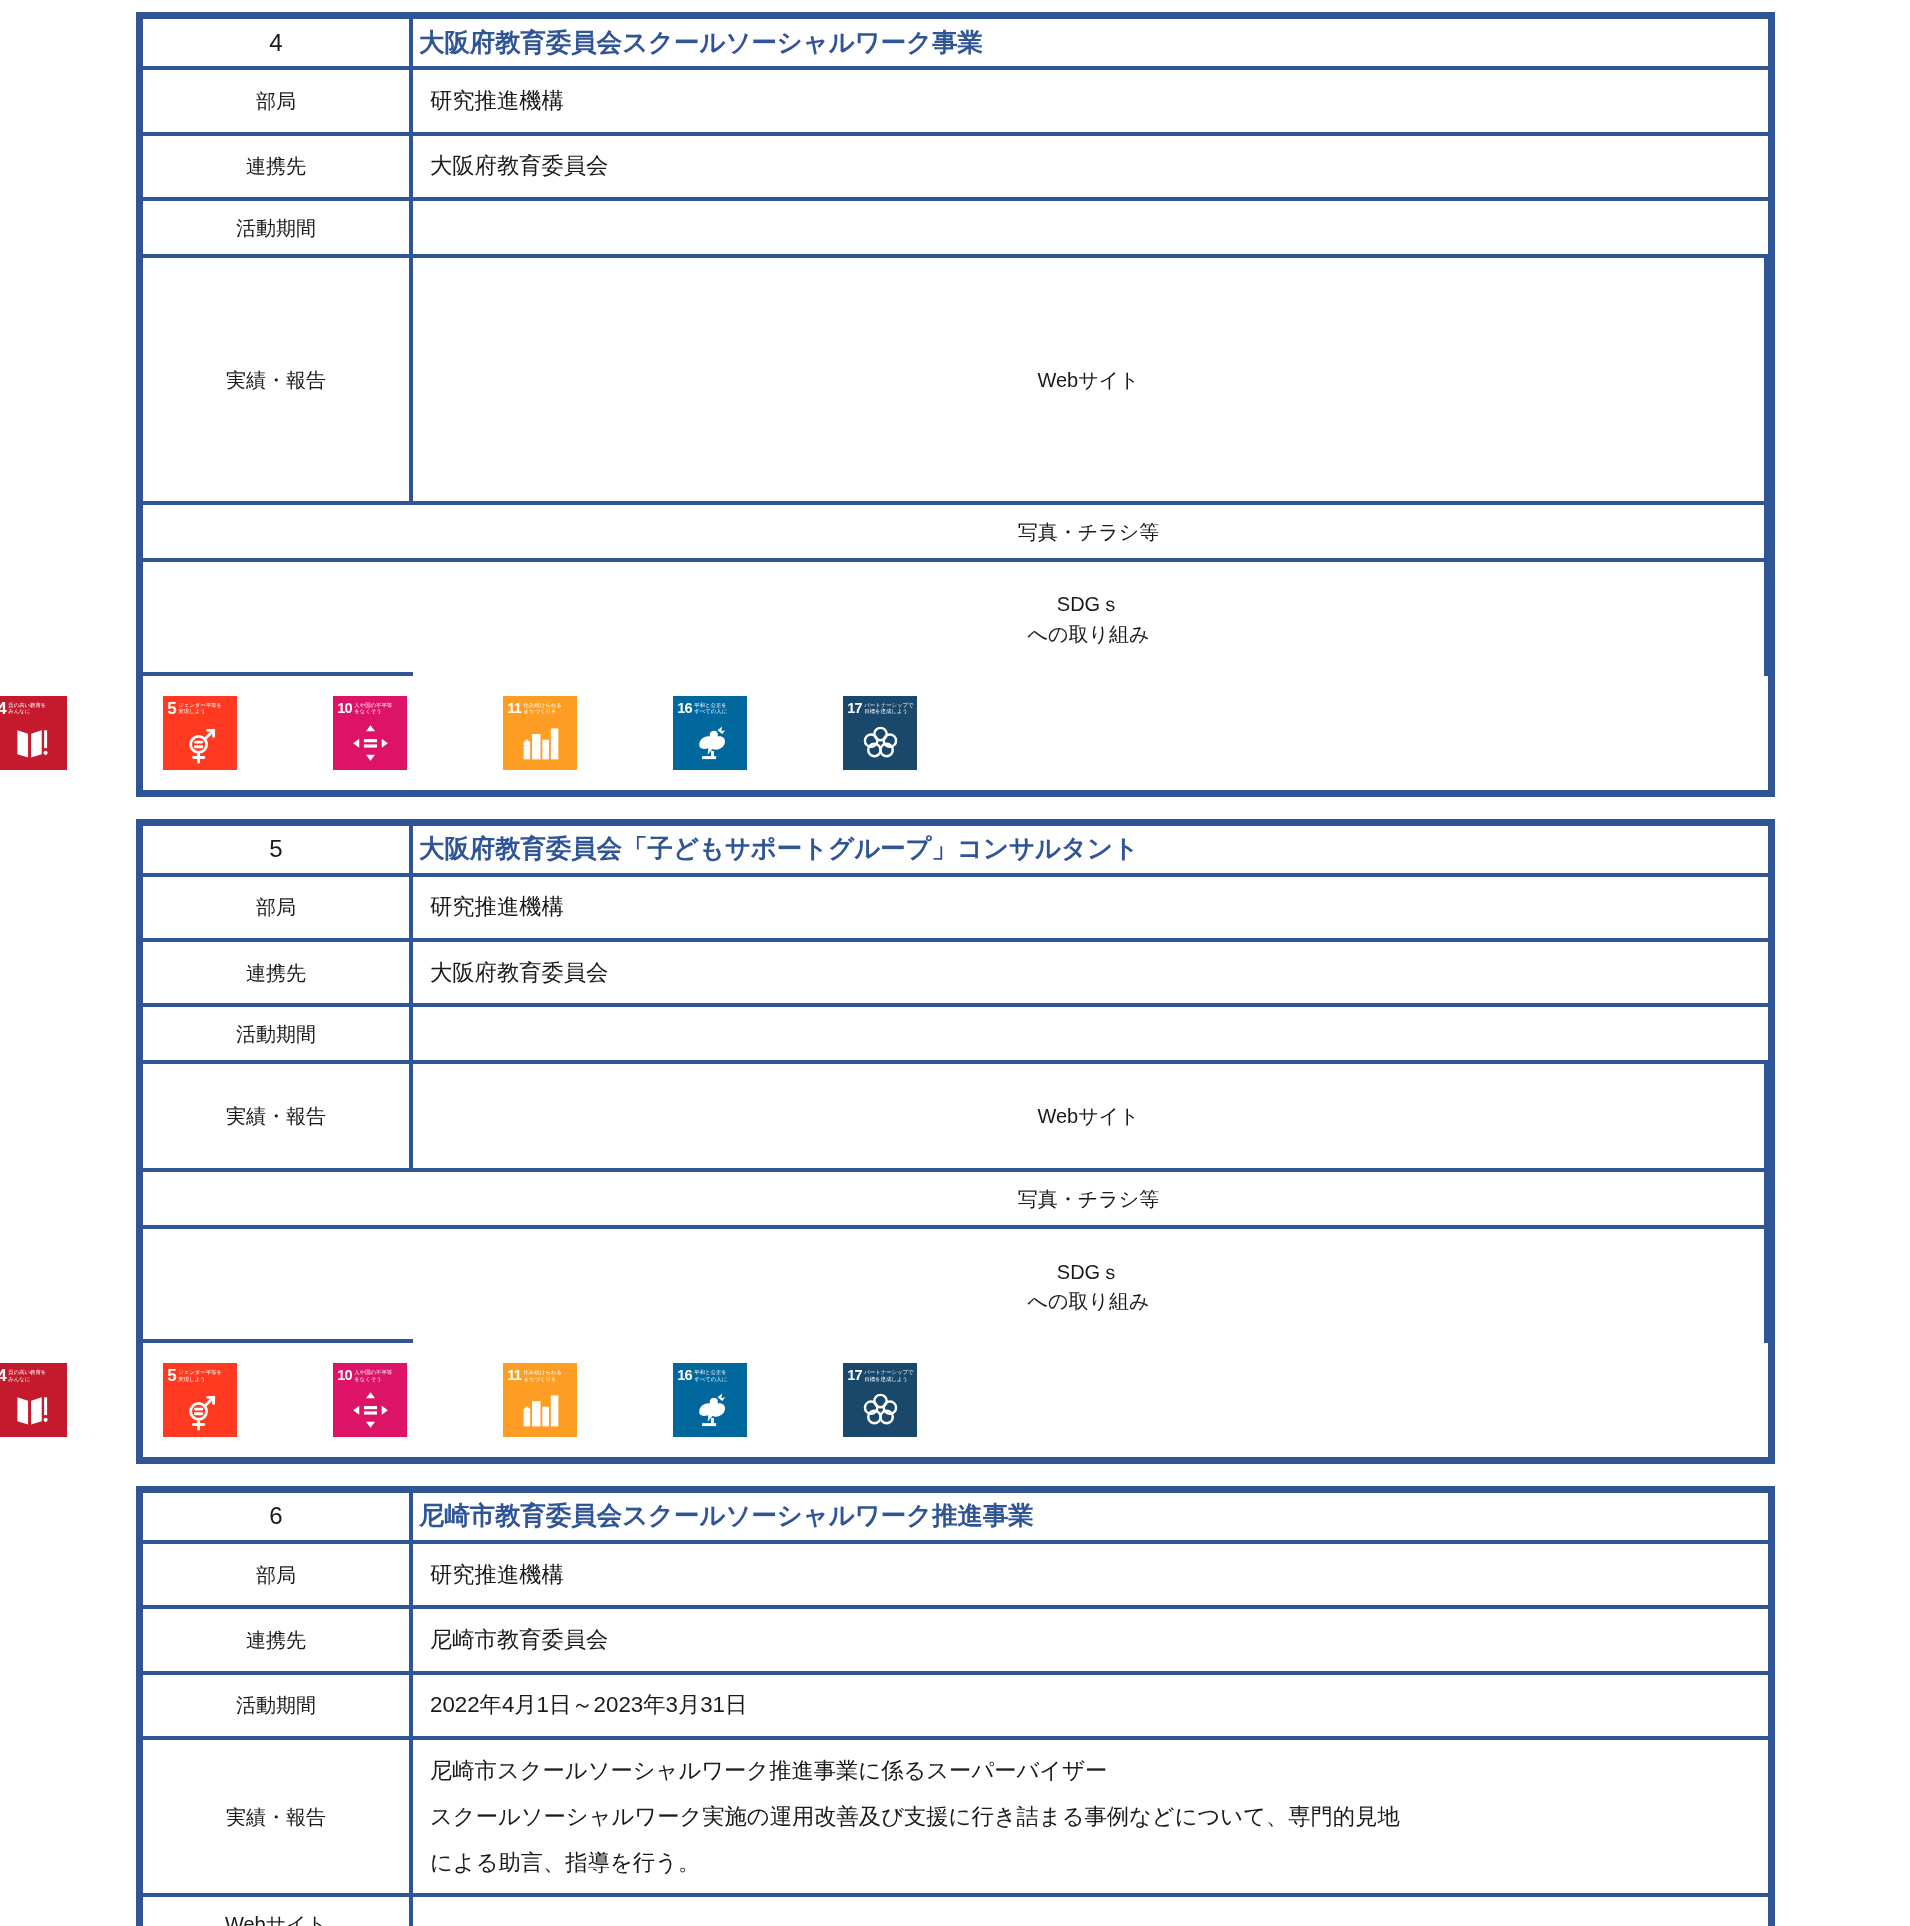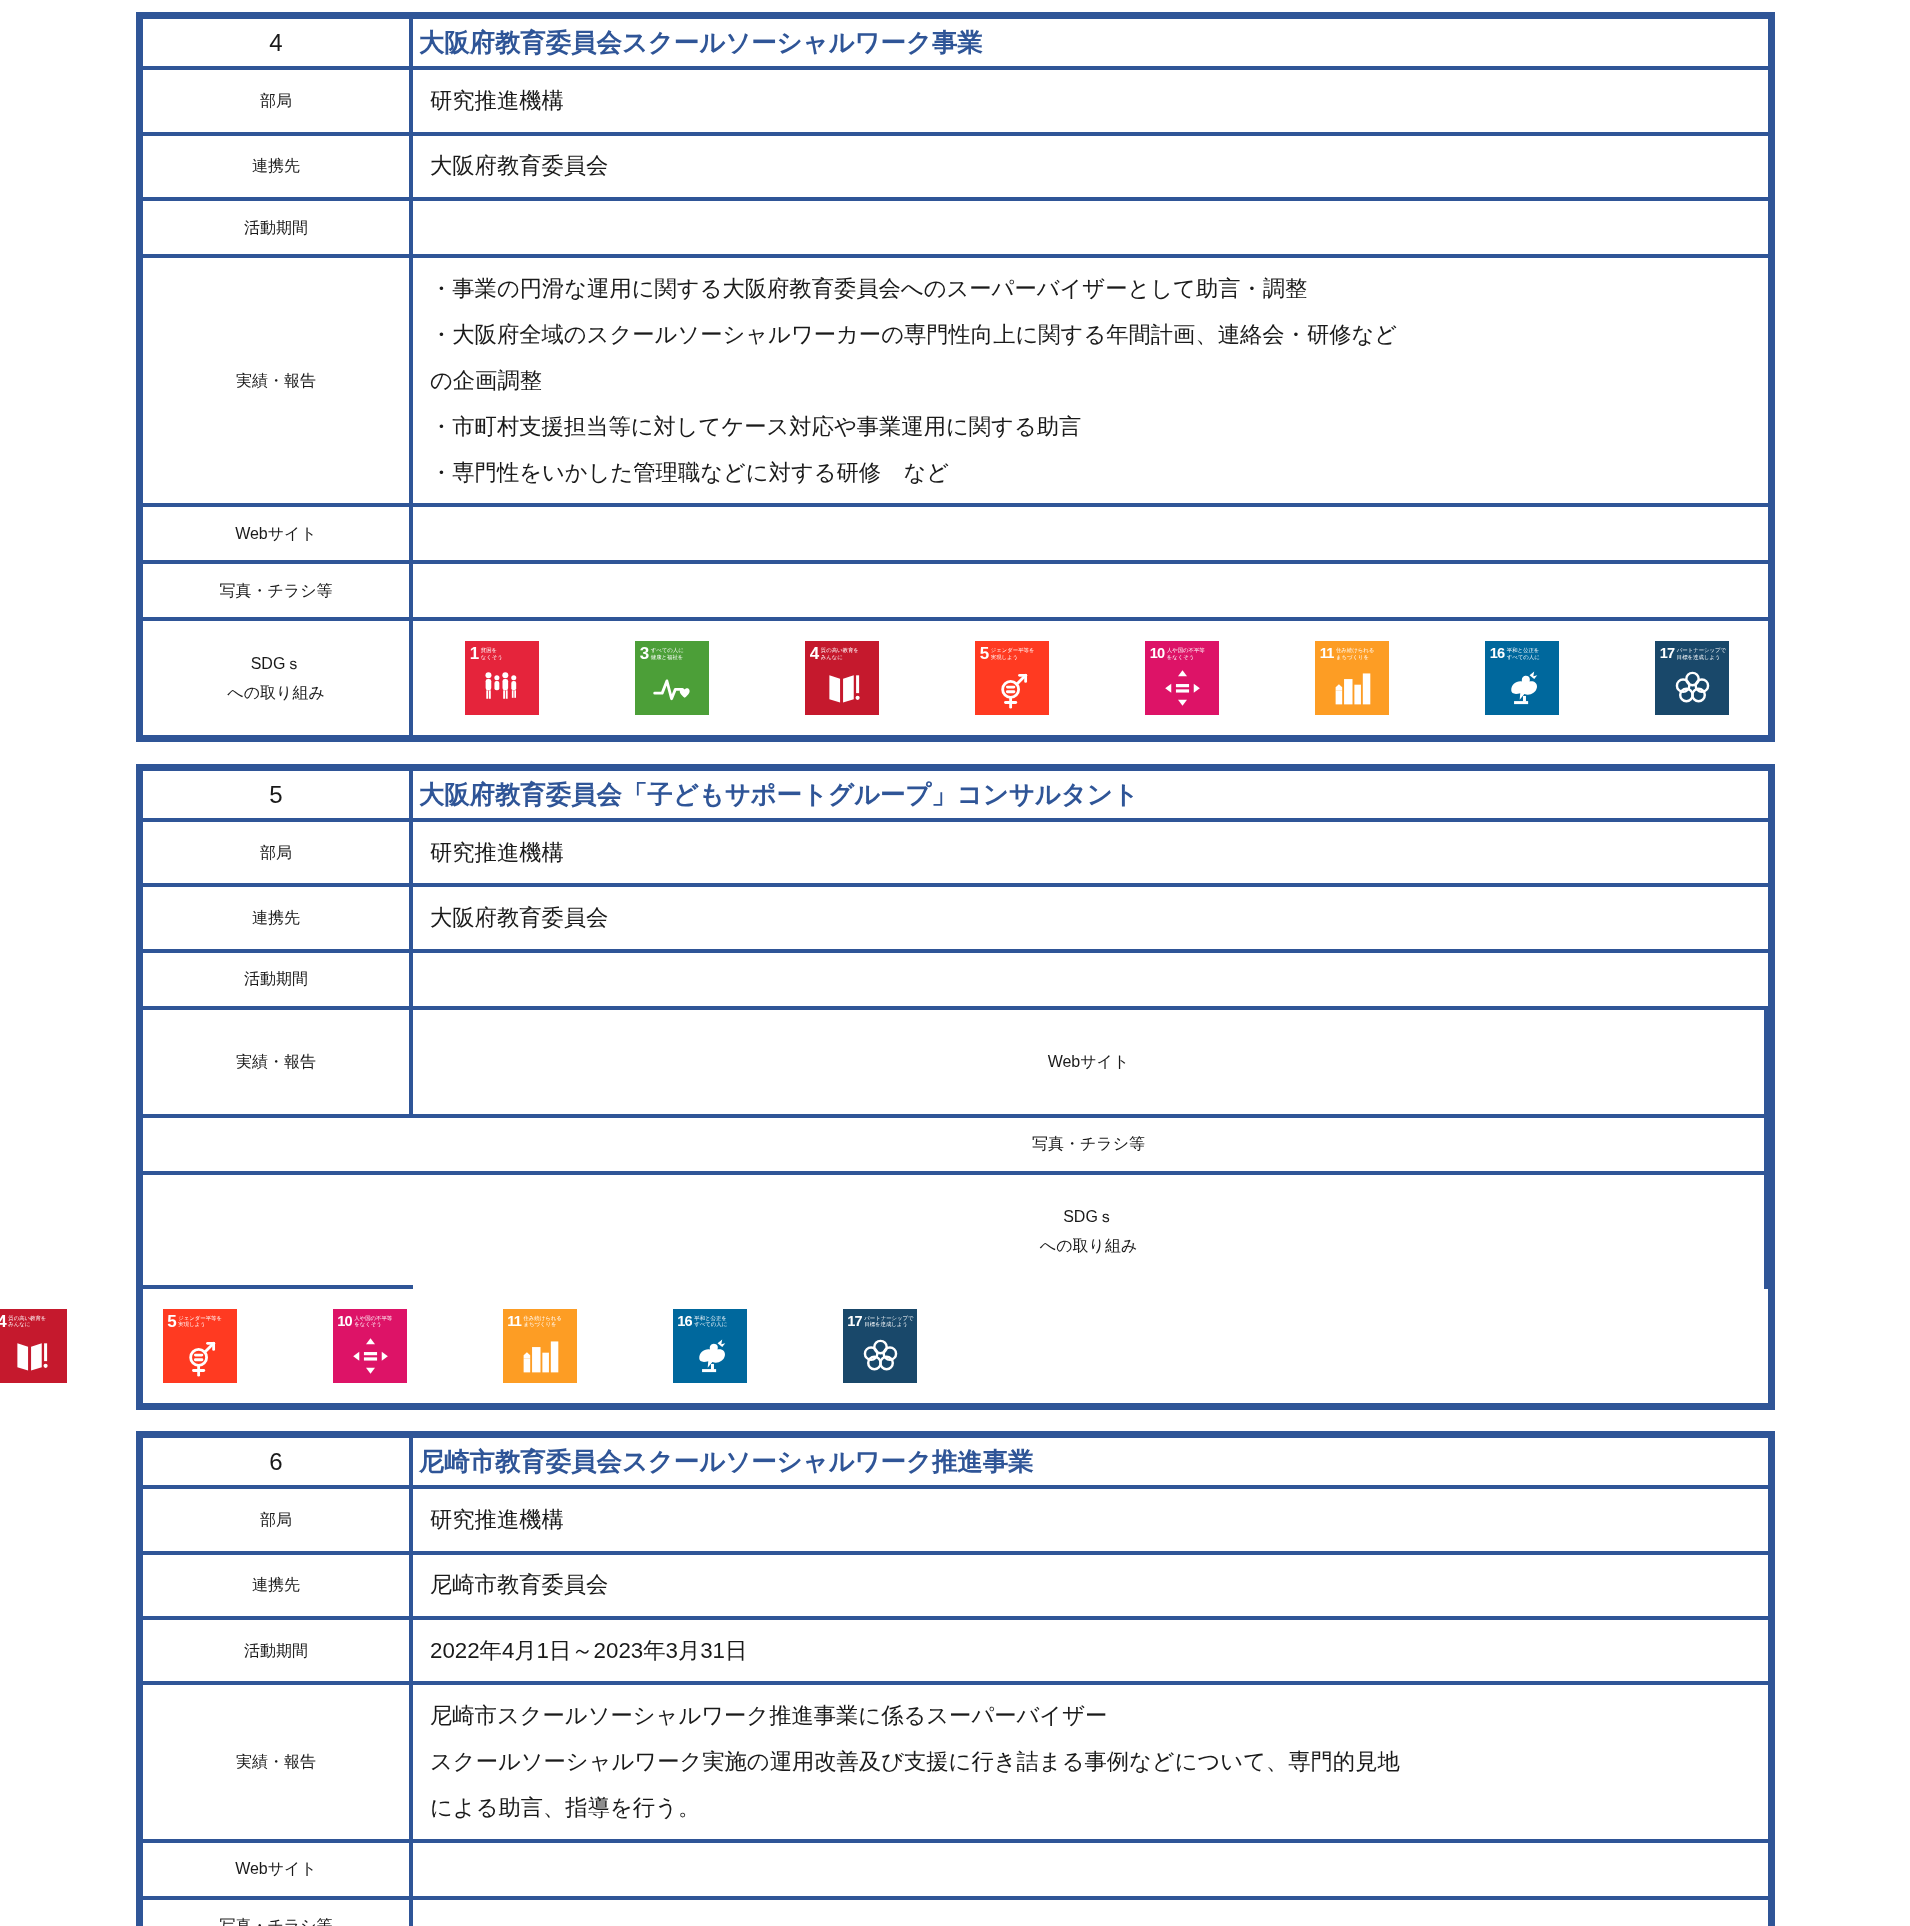--- a/index.html
+++ b/index.html
@@ -22,21 +22,21 @@
   .cell {
     border-bottom:4.6px solid var(--blue,#2F5597);
     display:flex;
     min-height:57px;
   }
   .cell.lastrow { border-bottom:none; }
   .labelcell {
     border-right:4.6px solid var(--blue,#2F5597);
     align-items:center; justify-content:center;
     flex-direction:column;
-    font-size:16px;
+    font-size:20px;
     text-align:center;
     line-height:32px;
   }
   .numcell {
     border-right:4.6px solid var(--blue,#2F5597);
     align-items:center; justify-content:center;
     font-size:24px;
   }
   .titlecell {
     align-items:center;
@@ -89,27 +89,20 @@
         <div class="cell valuecell" style="min-height: 62px;">
           <div class="vline">研究推進機構</div>
         </div>
         <div class="cell labelcell" style="min-height: 62px;">連携先</div>
         <div class="cell valuecell" style="min-height: 62px;">
           <div class="vline">大阪府教育委員会</div>
         </div>
         <div class="cell labelcell" style="min-height: 57px;">活動期間</div>
         <div class="cell valuecell" style="min-height: 57px;"></div>
         <div class="cell labelcell" style="min-height: 247px;">実績・報告</div>
-        <div class="cell valuecell" style="min-height: 247px;">
-          <div class="vline">・事業の円滑な運用に関する大阪府教育委員会へのスーパーバイザーとして助言・調整</div>
-          <div class="vline">・大阪府全域のスクールソーシャルワーカーの専門性向上に関する年間計画、連絡会・研修など</div>
-          <div class="vline">の企画調整</div>
-          <div class="vline">・市町村支援担当等に対してケース対応や事業運用に関する助言</div>
-          <div class="vline">・専門性をいかした管理職などに対する研修　など</div>
-        </div>
         <div class="cell labelcell" style="min-height: 57px;">Webサイト</div>
         <div class="cell valuecell" style="min-height: 57px;"></div>
         <div class="cell labelcell" style="min-height: 57px;">写真・チラシ等</div>
         <div class="cell valuecell" style="min-height: 57px;"></div>
         <div class="cell labelcell sdgcell sdglabel lastrow">
           <div>SDGｓ</div>
           <div>への取り組み</div>
         </div>
         <div class="cell valuecell sdgcell iconrow lastrow">
           <div class="sdg-icon" style="background: rgb(229, 36, 59);">

